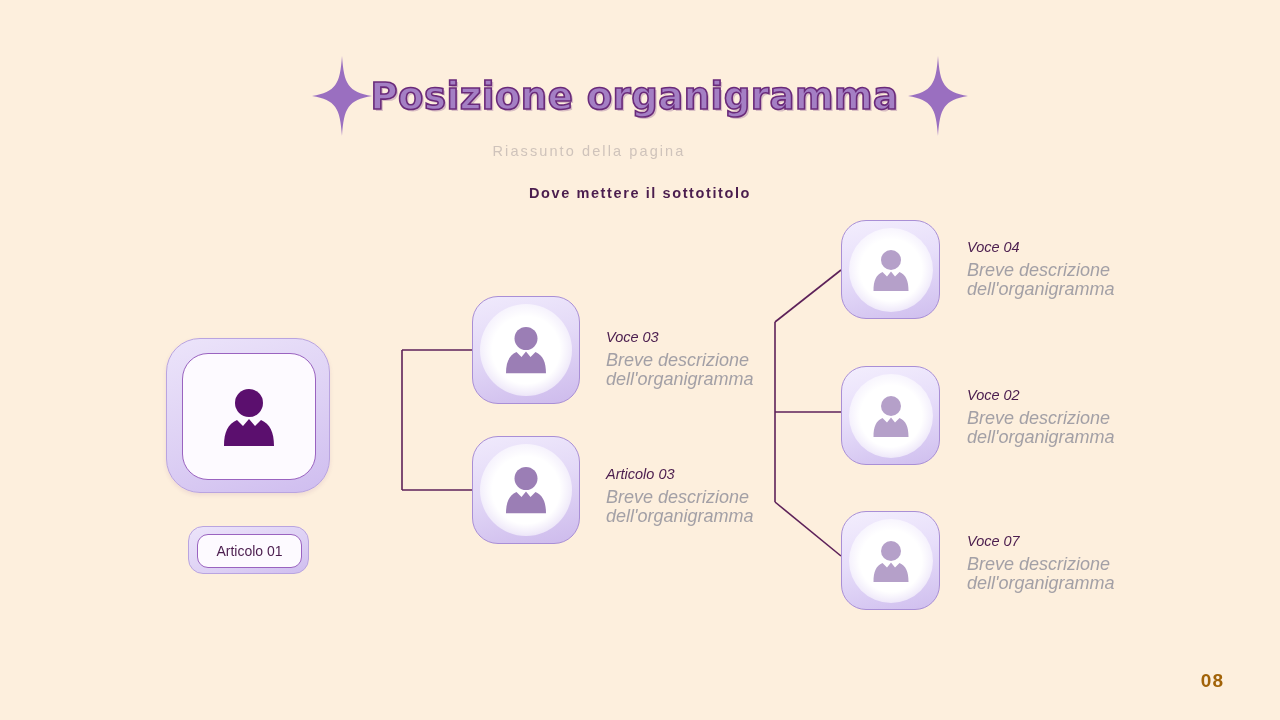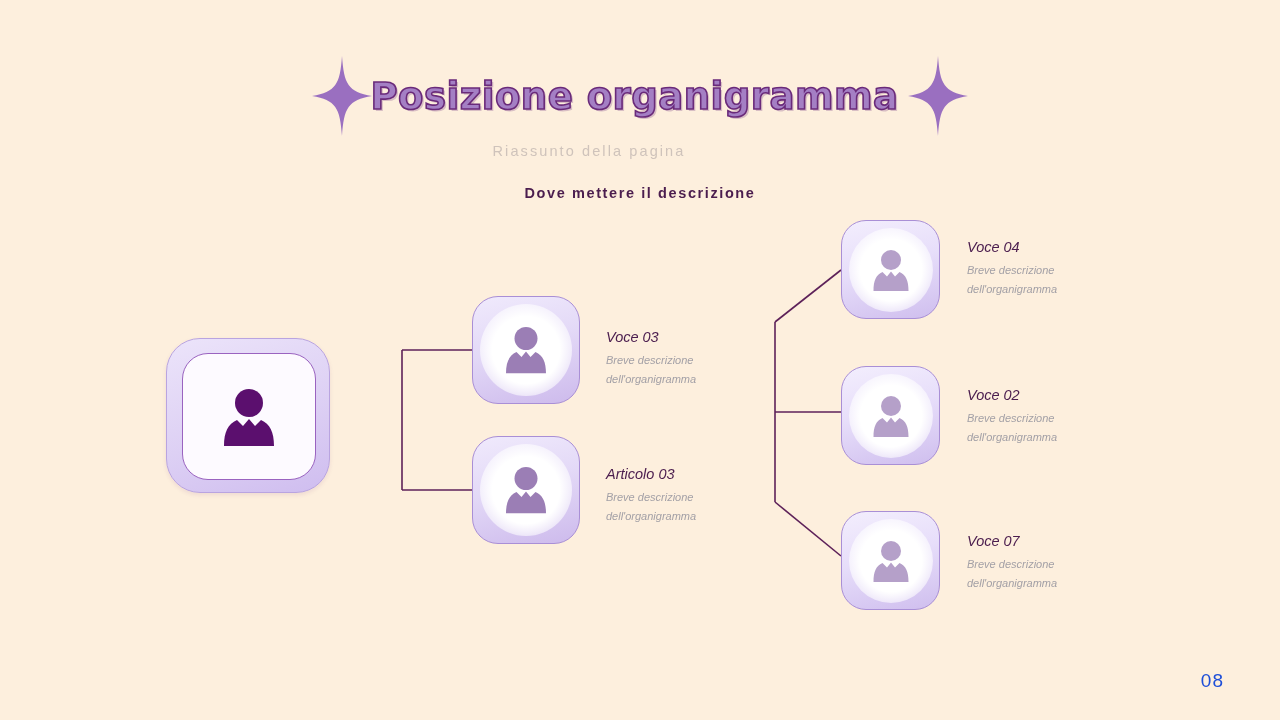--- a/index.html
+++ b/index.html
@@ -177,21 +177,21 @@
 
   
   .item-text { position: absolute; font-style: italic; }
   .item-title {
     font-size: 14.5px;
     color: #4b1d4e;
     margin-bottom: 6px;
     white-space: nowrap;
   }
   .item-desc {
-    font-size: 11px;
+    font-size: 18px;
     color: #a3a0a6;
     line-height: 19px;
     white-space: nowrap;
   }
 
   
   .connectors {
     position: absolute;
     left: 0;
     top: 0;
@@ -199,43 +199,43 @@
     height: 720px;
     pointer-events: none;
   }
 
   
   .page-number {
     position: absolute;
     right: 56px;
     bottom: 28px;
     font-size: 19px;
-    font-weight: 400;
-    color: #1d4ed8;
+    font-weight: 700;
+    color: #a16207;
     letter-spacing: 1px;
   }
 </style>
 </head>
 <body>
 
 <div class="slide">
 
   <div class="header">
 
     <svg class="sparkle left" viewBox="0 0 60 80">
       <path d="M30 0 C32 28 36 36 60 40 C36 44 32 52 30 80 C28 52 24 44 0 40 C24 36 28 28 30 0 Z" fill="#9a6fc0"></path>
     </svg>
 
     <svg class="sparkle right" viewBox="0 0 60 80">
       <path d="M30 0 C32 28 36 36 60 40 C36 44 32 52 30 80 C28 52 24 44 0 40 C24 36 28 28 30 0 Z" fill="#9a6fc0"></path>
     </svg>
 
     <div class="slide-title">Posizione organigramma</div>
     <div class="slide-subtitle">Riassunto della pagina</div>
-    <div class="slide-subtitle2">Dove mettere il descrizione</div>
+    <div class="slide-subtitle2">Dove mettere il sottotitolo</div>
   </div>
 
   <svg class="connectors" viewBox="0 0 1280 720">
 
     <path d="M402 350 L472 350" stroke="#5d2159" stroke-width="1.6" fill="none"></path>
     <path d="M402 350 L402 490" stroke="#5d2159" stroke-width="1.6" fill="none"></path>
     <path d="M402 490 L472 490" stroke="#5d2159" stroke-width="1.6" fill="none"></path>
 
     <path d="M775 322 L775 502" stroke="#5d2159" stroke-width="1.6" fill="none"></path>
     <path d="M775 322 L841 270" stroke="#5d2159" stroke-width="1.6" fill="none"></path>
@@ -245,20 +245,23 @@
 
   <div class="root-node">
     <div class="root-node-inner">
       <svg class="root-person" viewBox="0 0 62 58">
         <circle cx="31" cy="15" r="14" fill="#5b0f6e"></circle>
         <path d="M31 31 L25 38 L19 32 C10 36 6 44 6 58 L56 58 C56 44 52 36 43 32 L37 38 Z" fill="#5b0f6e"></path>
       </svg>
     </div>
   </div>
 
+  <div class="root-label">
+    <div class="root-label-inner">Articolo 01</div>
+  </div>
 
   <div class="node2" style="left:472px; top:296px;">
     <div class="glow"></div>
     <svg class="person" viewBox="0 0 50 47">
       <circle cx="25" cy="12" r="11.5" fill="#9b7eb5"></circle>
       <path d="M25 25 L20.5 30.5 L15.5 25.5 C8 29 5 35.5 5 47 L45 47 C45 35.5 42 29 34.5 25.5 L29.5 30.5 Z" fill="#9b7eb5"></path>
     </svg>
   </div>
 
   <div class="item-text" style="left:606px; top:329px;">

